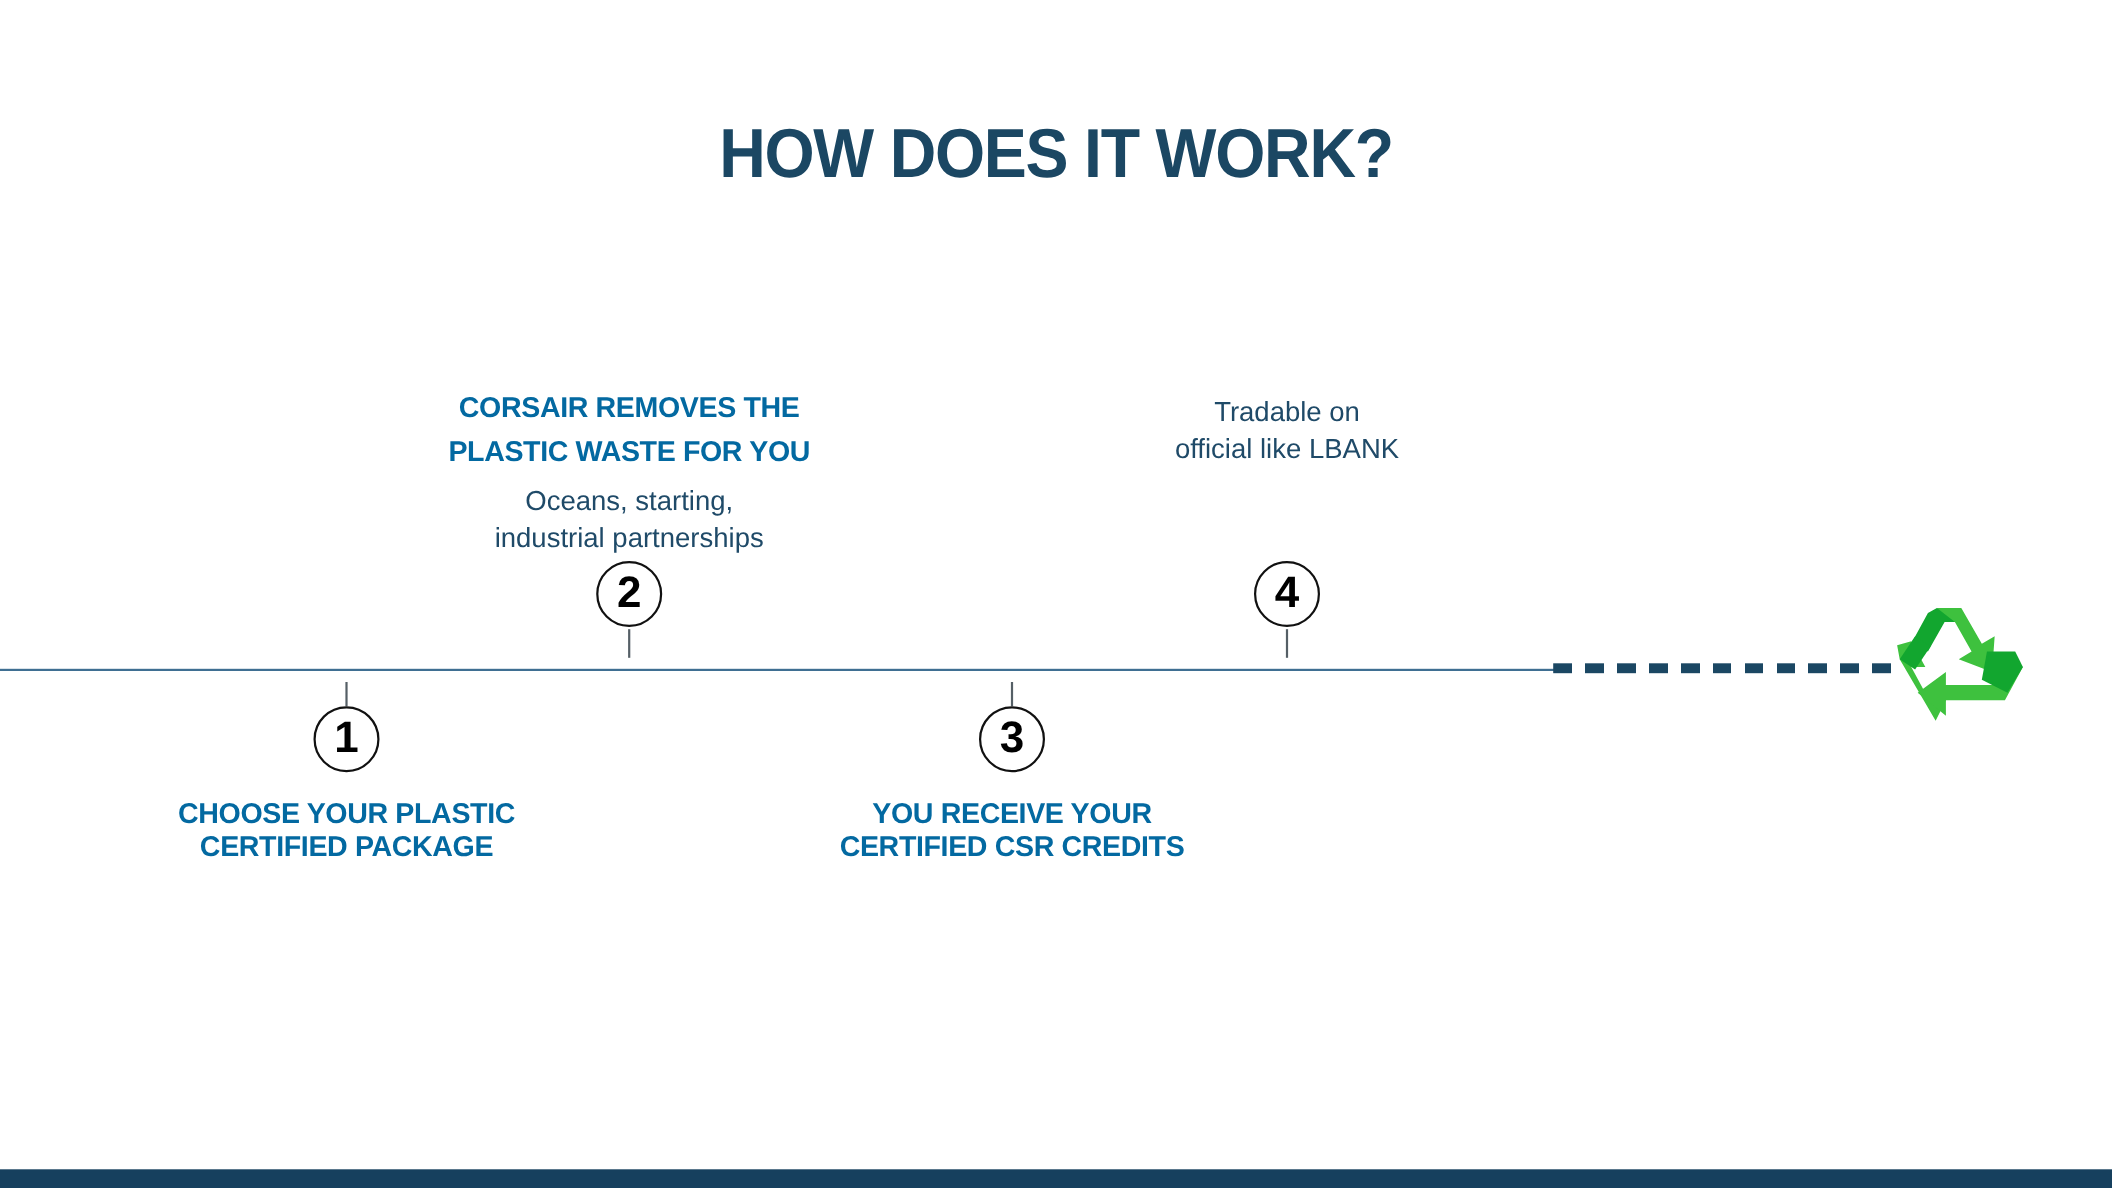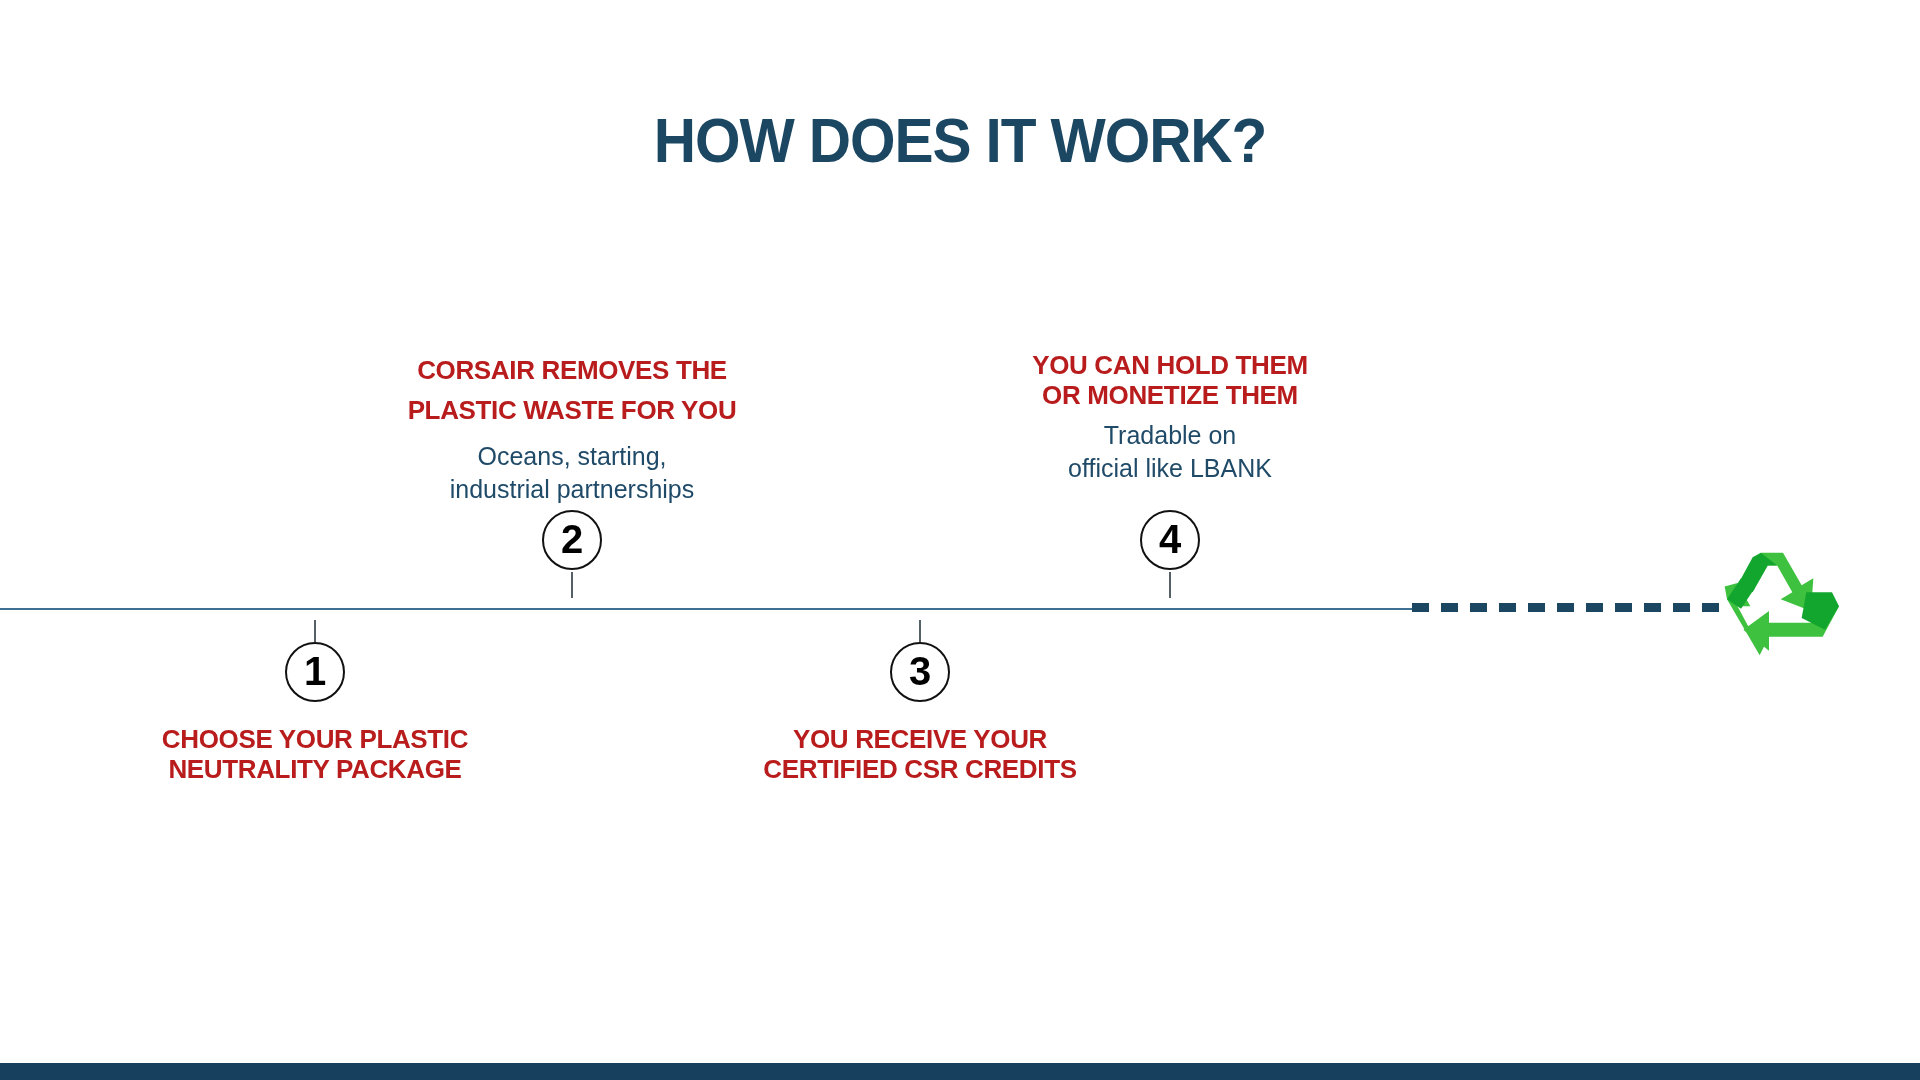--- a/index.html
+++ b/index.html
@@ -99,21 +99,21 @@
     color: #000000;
     line-height: 1;
     font-family: "Liberation Sans", sans-serif;
     transform: translateY(-1px);
   }
 
   .step-head {
     text-align: center;
     font-size: 26px;
     font-weight: 700;
-    color: #b91c1c;
+    color: #0369a1;
     letter-spacing: -0.35px;
     line-height: 1.16;
     white-space: pre-line;
   }
 
   .step-body {
     text-align: center;
     font-size: 25px;
     font-weight: 400;
     color: #1F4A68;
@@ -181,21 +181,21 @@
     </svg>
   </div>
 
   <div class="step" id="step-1">
     <div class="tick"></div>
     <div class="circle">
       <span class="circle-num">1</span>
     </div>
     <div class="text">
       <div class="step-head">CHOOSE YOUR PLASTIC
-NEUTRALITY PACKAGE</div>
+CERTIFIED PACKAGE</div>
     </div>
   </div>
 
   <div class="step" id="step-2">
     <div class="text">
       <div class="step-head">CORSAIR REMOVES THE
 PLASTIC WASTE FOR YOU</div>
       <div class="step-body">Oceans, starting,
 industrial partnerships</div>
     </div>
@@ -211,22 +211,20 @@
       <span class="circle-num">3</span>
     </div>
     <div class="text">
       <div class="step-head">YOU RECEIVE YOUR
 CERTIFIED CSR CREDITS</div>
     </div>
   </div>
 
   <div class="step" id="step-4">
     <div class="text">
-      <div class="step-head">YOU CAN HOLD THEM
-OR MONETIZE THEM</div>
       <div class="step-body">Tradable on
 official like LBANK</div>
     </div>
     <div class="circle">
       <span class="circle-num">4</span>
     </div>
     <div class="tick"></div>
   </div>
 
   <div id="footer-bar"></div>

